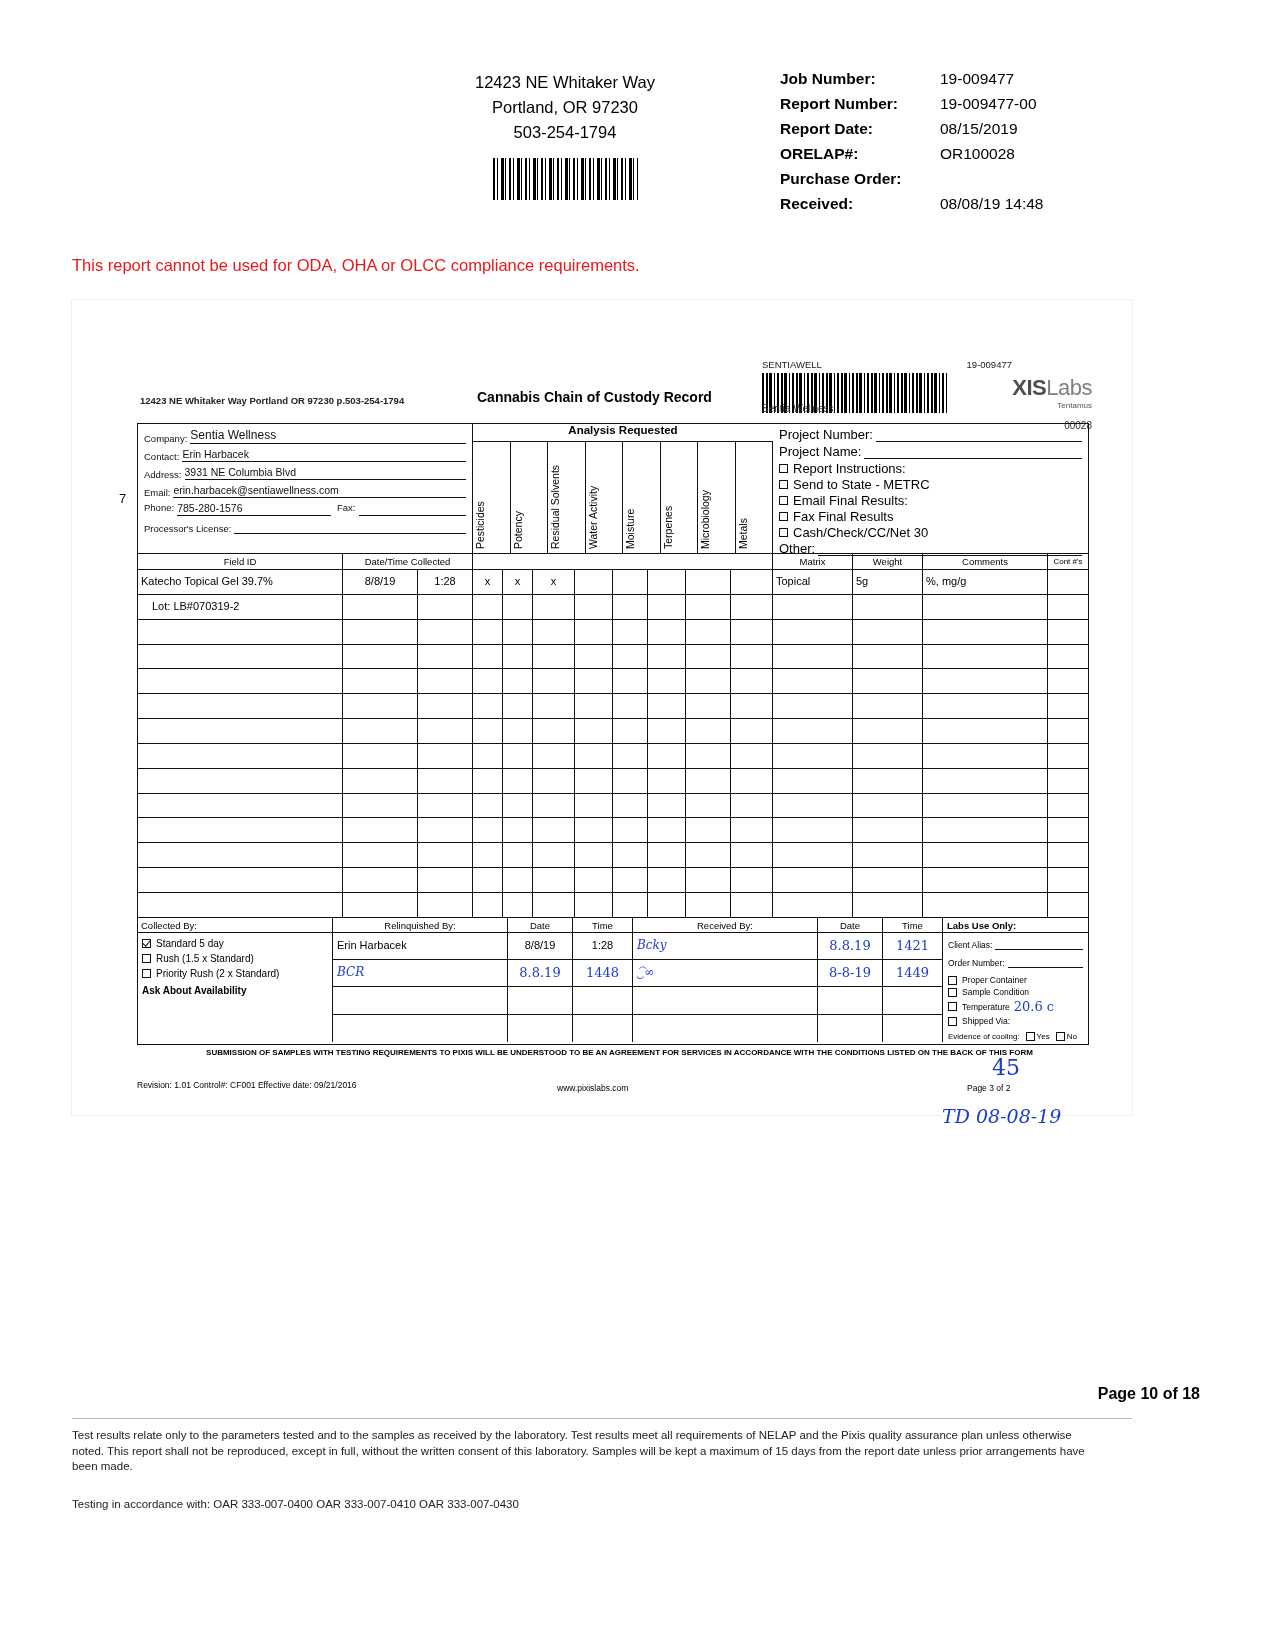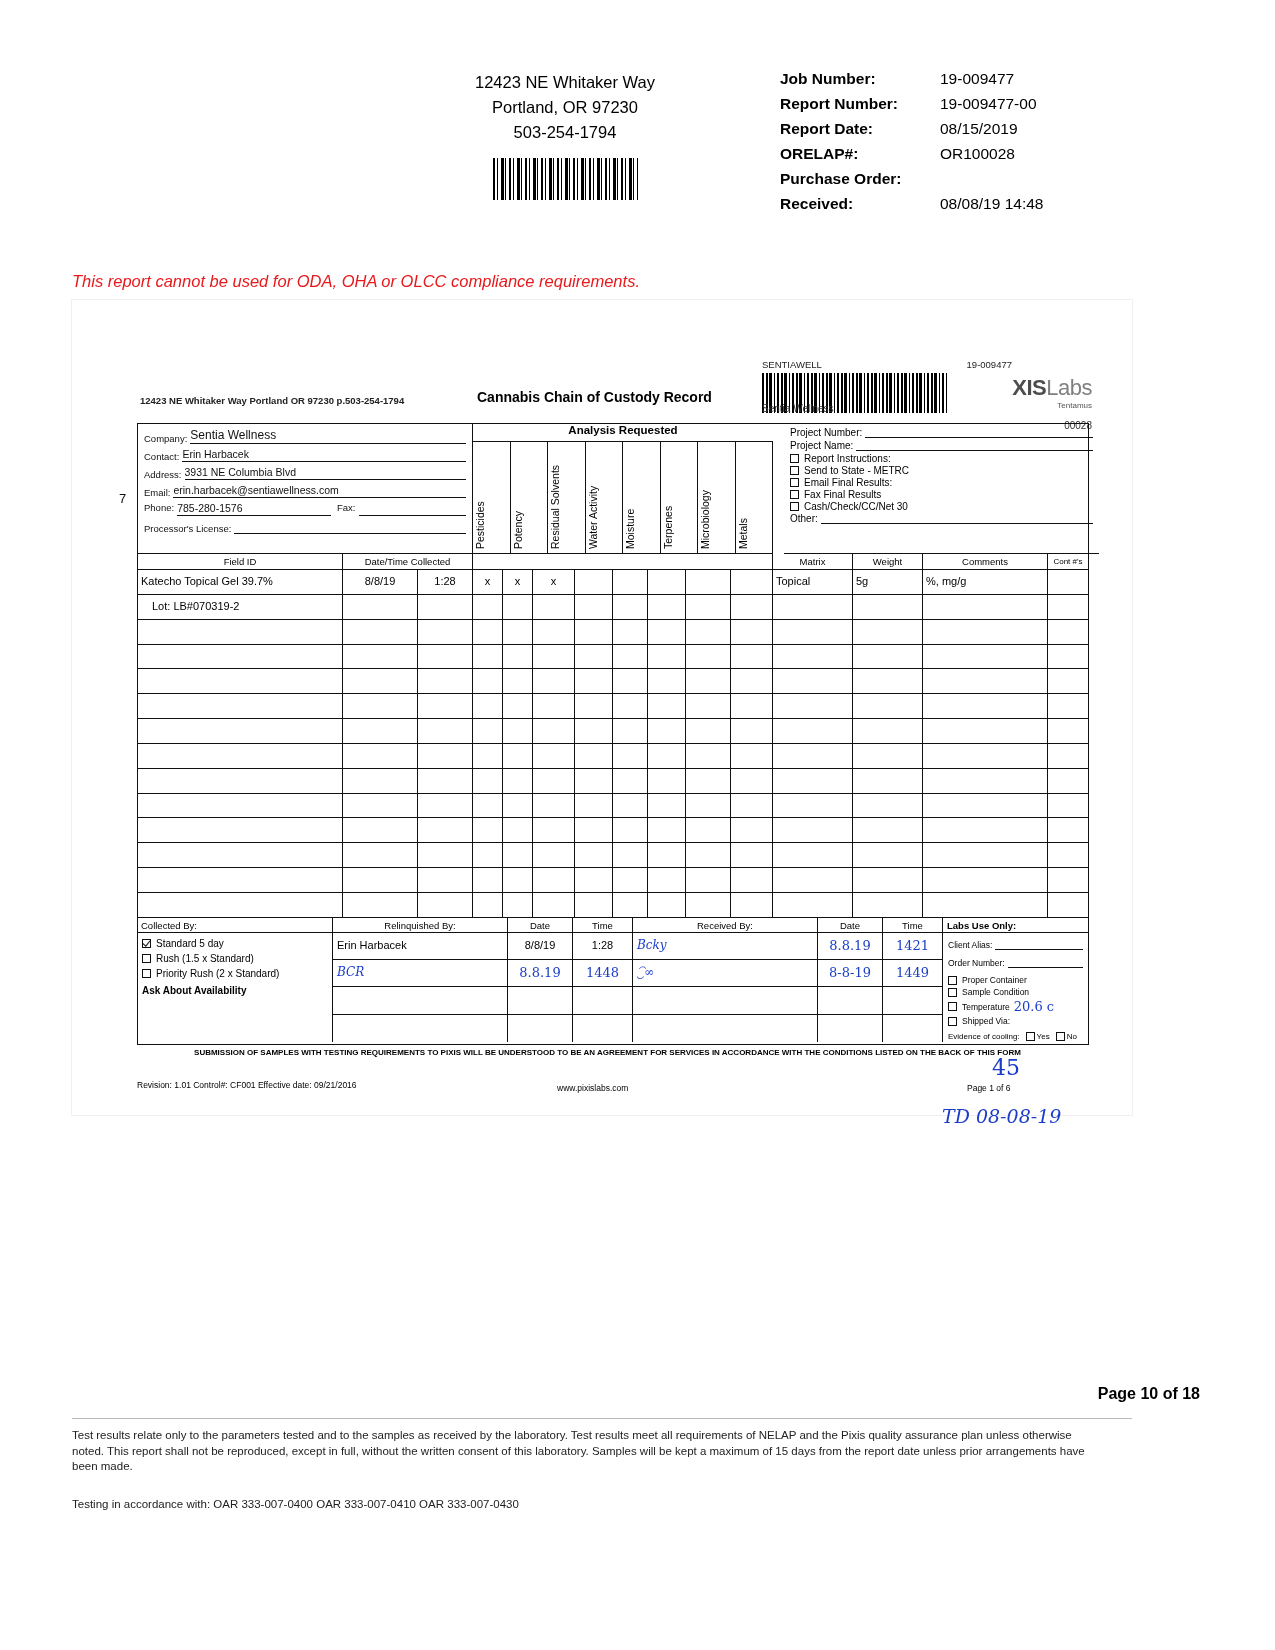--- a/index.html
+++ b/index.html
@@ -88,24 +88,23 @@
     margin-bottom: 7px;
   }
   .meta-label {
     width: 160px;
     font-weight: bold;
   }
   .meta-value { font-weight: normal; }
 
   .compliance-note {
     position: absolute;
-    left: 72px; top: 272px;
+    left: 72px; top: 256px;
     font-size: 16.5px;
     color: #e8191c;
-    font-style: italic;
   }
 
   
   .scan {
     position: absolute;
     left: 72px; top: 300px;
     width: 1060px; height: 815px;
     background: #fff;
     box-shadow: 0 0 0 1px #f0f0f0;
   }
@@ -230,22 +229,21 @@
   }
 
   
   .project-cell {
     position: absolute;
     left: 635px; top: 0;
     width: 315px; height: 130px;
     border-bottom: 1.3px solid #111;
     box-sizing: border-box;
     padding: 3px 6px;
-    font-size: 10px;
-    margin-left: 11px;
+    font-size: 13px;
   }
   .pline { display: flex; align-items: flex-end; margin-bottom: 2px; }
   .pline .lbl { white-space: nowrap; margin-right: 3px; }
   .pline .ln { flex: 1; border-bottom: 1px solid #111; height: 10px; }
   .cbline { display: flex; align-items: center; margin-bottom: 1px; }
   .cb {
     width: 7px; height: 7px;
     border: 1px solid #111;
     margin-right: 5px;
     flex: none;
@@ -424,21 +422,21 @@
   .labs-use .cbline { margin-bottom: 2px; font-size: 8.5px;}
   .evid {
     margin-top: 6px;
     display: flex; align-items: center;
     font-size: 8px;
   }
   .evid .cb { margin-left: 6px; margin-right: 2px; }
 
   .submission-note {
     position: absolute;
-    left: 3px; top: 703px;
+    left: 15px; top: 703px;
     width: 935px;
     font-size: 8px;
     font-weight: bold;
     text-align: center;
   }
   .rev-note {
     position: absolute;
     left: 0px; top: 735px;
     font-size: 8.5px;
   }
@@ -1009,21 +1007,21 @@
             <span class="cb"></span>
             <span>No</span>
           </div>
         </div>
       </div>
     </div>
 
     <div class="submission-note">SUBMISSION OF SAMPLES WITH TESTING REQUIREMENTS TO PIXIS WILL BE UNDERSTOOD TO BE AN AGREEMENT FOR SERVICES IN ACCORDANCE WITH THE CONDITIONS LISTED ON THE BACK OF THIS FORM</div>
     <div class="rev-note">Revision: 1.01 Control#: CF001 Effective date: 09/21/2016</div>
     <div class="www-note">www.pixislabs.com</div>
-    <div class="page-note">Page 1 of 6</div>
+    <div class="page-note">Page 3 of 2</div>
     <div class="hand-45">45</div>
     <div class="hand-td">TD 08-08-19</div>
   </div>
 </div>
 
 <div class="page-number">Page 10 of 18</div>
 <div class="footer-rule"></div>
 <div class="disclaimer">Test results relate only to the parameters tested and to the samples as received by the laboratory. Test results meet all requirements of NELAP and the Pixis quality assurance plan unless otherwise noted. This report shall not be reproduced, except in full, without the written consent of this laboratory. Samples will be kept a maximum of 15 days from the report date unless prior arrangements have been made.</div>
 <div class="testing-note">Testing in accordance with:  OAR 333-007-0400 OAR 333-007-0410  OAR 333-007-0430</div>
 

